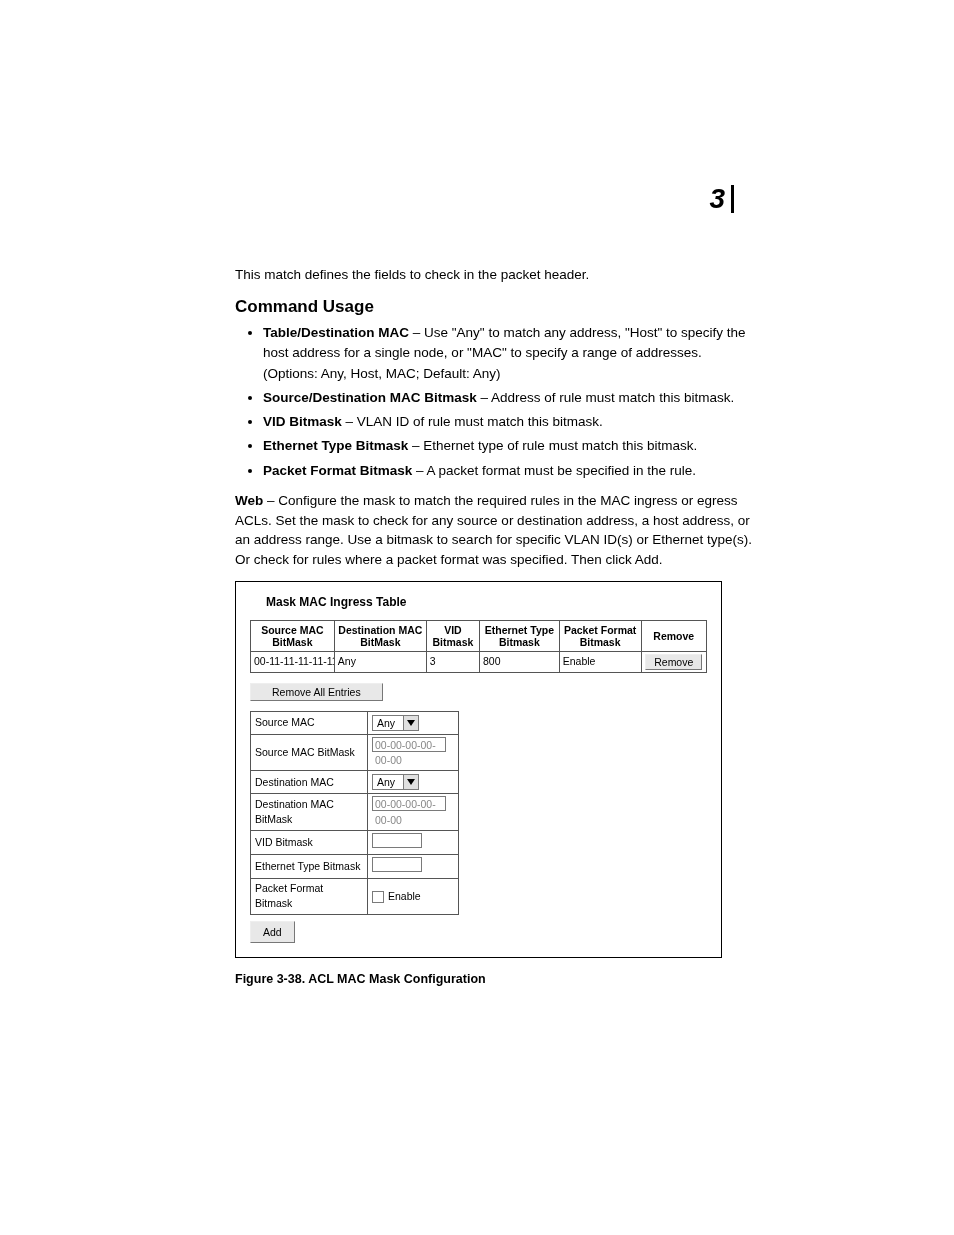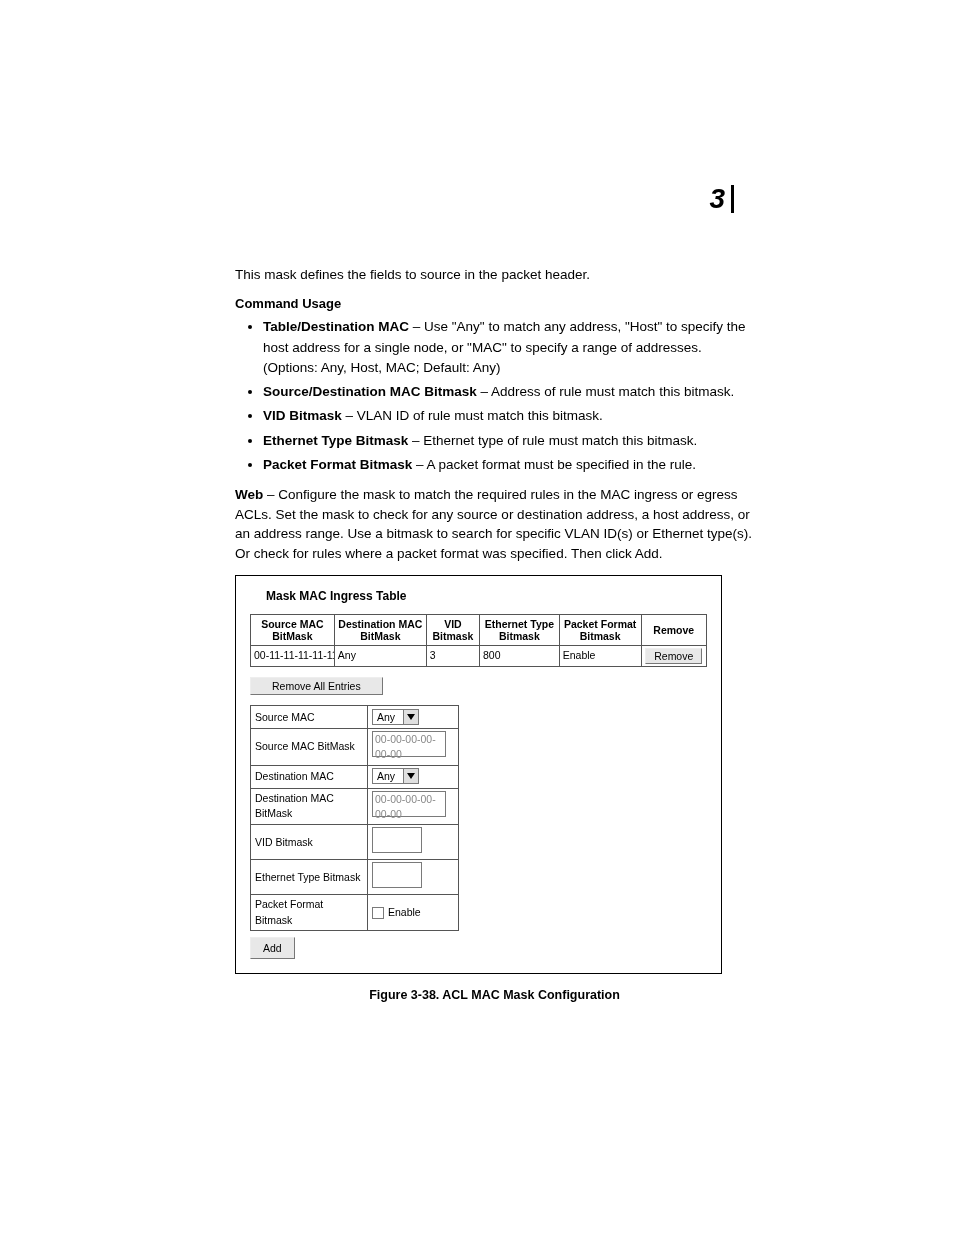--- a/index.html
+++ b/index.html
@@ -30,21 +30,21 @@
   }
   .body-text {
     font-size: 13.5px;
     line-height: 1.45;
     margin-top: 85px;
   }
   .para { margin: 0 0 10px 0; }
   .section-head {
     font-weight: bold;
     margin: 8px 0 4px 0;
-    font-size: 13px;
+    font-size: 17px;
   }
   ul.attrs {
     margin: 4px 0 10px 0;
     padding-left: 28px;
   }
   ul.attrs li {
     margin: 4px 0;
     line-height: 1.5;
   }
   .b { font-weight: bold; }
@@ -115,21 +115,21 @@
     vertical-align: middle;
     margin-left: 48px;
   }
   table.formgrid td.lbl { width: 108px; }
   table.formgrid td.ctl { width: 82px; }
   .faux-input {
     border: 1px solid #7a7a7a;
     background: #fff;
     font-size: 10.5px;
     width: 74px;
-    height: 26px;
+    height: 15px;
     box-sizing: border-box;
     padding: 0 2px;
     display: inline-block;
   }
   .faux-input.disabled { color: #888; }
   .faux-select {
     display: inline-flex;
     align-items: stretch;
     border: 1px solid #7a7a7a;
     background: #fff;
@@ -147,35 +147,34 @@
   .faux-select .arrow svg { width: 8px; height: 6px; }
   .faux-check {
     width: 12px; height: 12px;
     border: 1px solid #7a7a7a;
     display: inline-block;
     vertical-align: middle;
     margin-right: 4px;
     box-sizing: border-box;
   }
   .figure-caption {
-    text-align: center;
     font-size: 12.5px;
     font-weight: bold;
     margin-top: 12px;
   }
 </style>
 </head>
 <body>
 
 <div class="page">
 
   <div class="chapter-num">3</div>
 
   <div class="body-text">
-    <p class="para">This mask defines the fields to source in the packet header.</p>
+    <p class="para">This match defines the fields to check in the packet header.</p>
 
     <p class="section-head">Command Usage</p>
 
     <ul class="attrs">
       <li><span class="b">Table/Destination MAC</span><span> – Use "Any" to match any address, "Host" to specify the host address for a single node, or "MAC" to specify a range of addresses. (Options: Any, Host, MAC; Default: Any)</span></li>
       <li><span class="b">Source/Destination MAC Bitmask</span><span> – Address of rule must match this bitmask.</span></li>
       <li><span class="b">VID Bitmask</span><span> – VLAN ID of rule must match this bitmask.</span></li>
       <li><span class="b">Ethernet Type Bitmask</span><span> – Ethernet type of rule must match this bitmask.</span></li>
       <li><span class="b">Packet Format Bitmask</span><span> – A packet format must be specified in the rule.</span></li>
     </ul>

